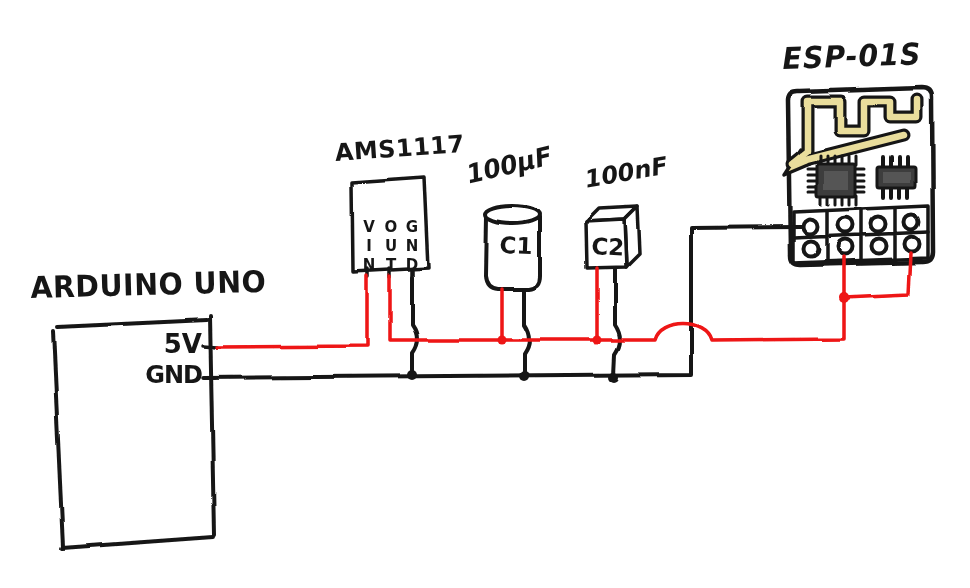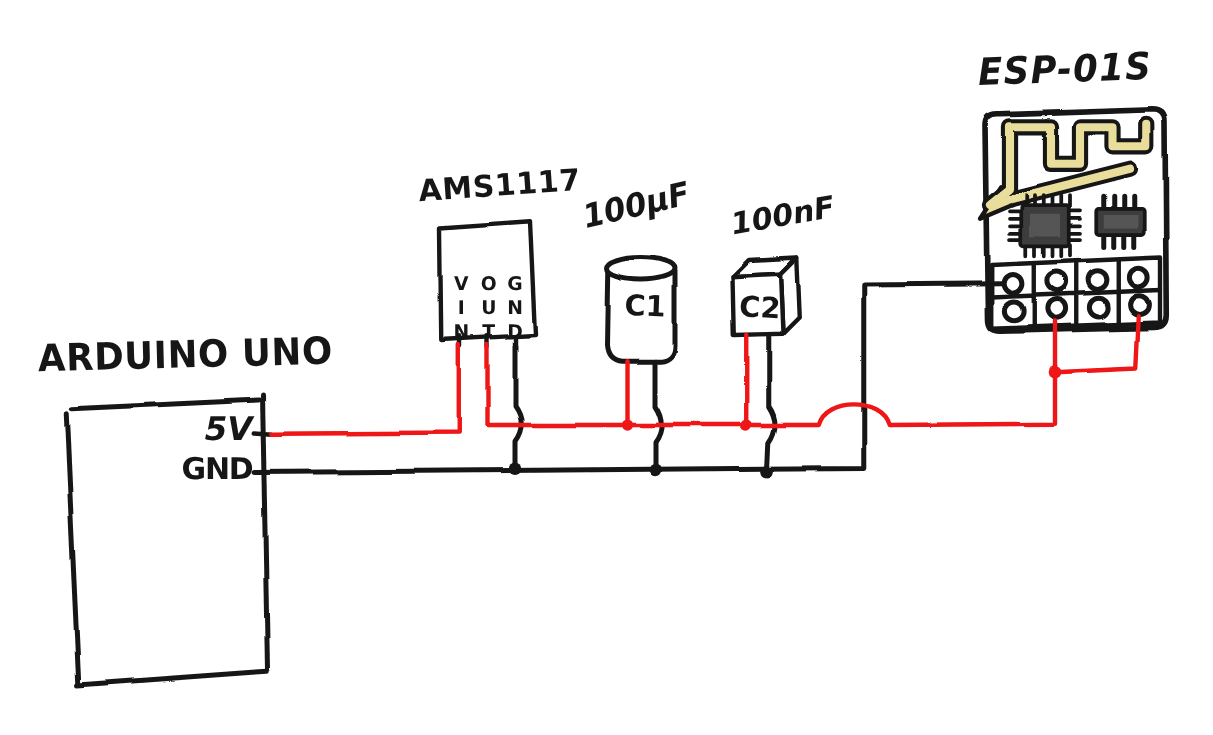--- a/index.html
+++ b/index.html
@@ -22,21 +22,21 @@
   .ant-o {stroke:var(--antenna-fill,#e9dd9c);stroke-width:6.5;fill:none;}
   .ant-t {fill:var(--antenna-fill,#e9dd9c);stroke:var(--ink,#161616);stroke-width:3.5;}
 
   
   .lbl{
     position:absolute;color:var(--ink,#161616);font-weight:bold;
     white-space:nowrap;transform-origin:left top;line-height:1;
     font-family:"DejaVu Sans",sans-serif;
   }
   .t-arduino{left:30px;top:273px;font-size:30px;letter-spacing:.5px;transform:rotate(-1.5deg) scaleX(.95);}
-  .t-5v     {left:148px;top:331px;width:54px;text-align:right;font-size:26px;font-style:italic;}
+  .t-5v     {left:148px;top:331px;width:54px;text-align:right;font-size:26px;}
   .t-gnd    {left:132px;top:363px;width:70px;text-align:right;font-size:24px;letter-spacing:-1px;}
   .t-reg    {left:334px;top:141px;font-size:24px;letter-spacing:.5px;transform:rotate(-4deg);}
   .vpin{
     position:absolute;color:var(--ink,#161616);font-weight:bold;font-size:15px;
     writing-mode:vertical-rl;text-orientation:upright;line-height:1;letter-spacing:1px;
   }
   .t-vin {left:361px;top:218px;}
   .t-out {left:383px;top:218px;}
   .t-gnd2{left:404px;top:218px;}
   .t-c1v {left:464px;top:162px;font-size:26px;font-style:italic;transform:rotate(-13deg) scaleX(.95);}

